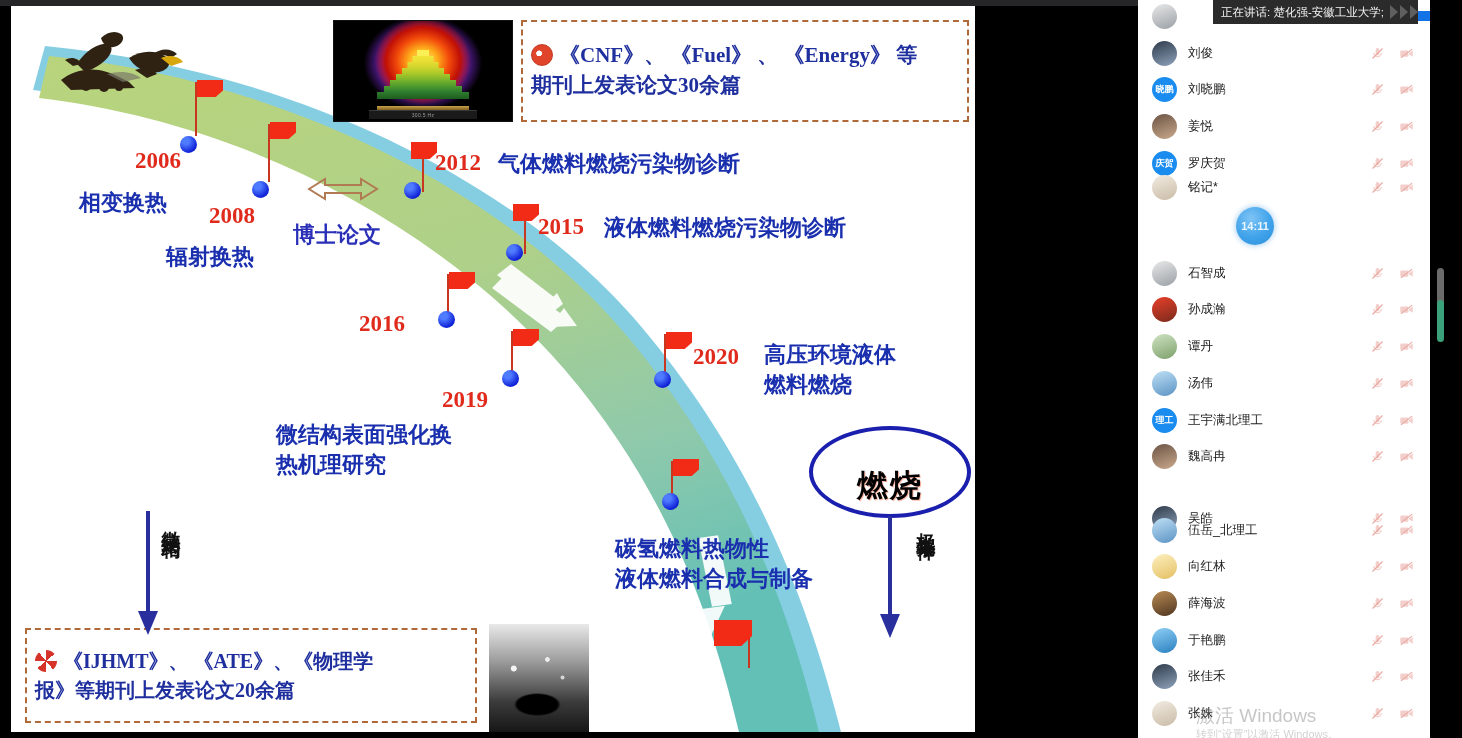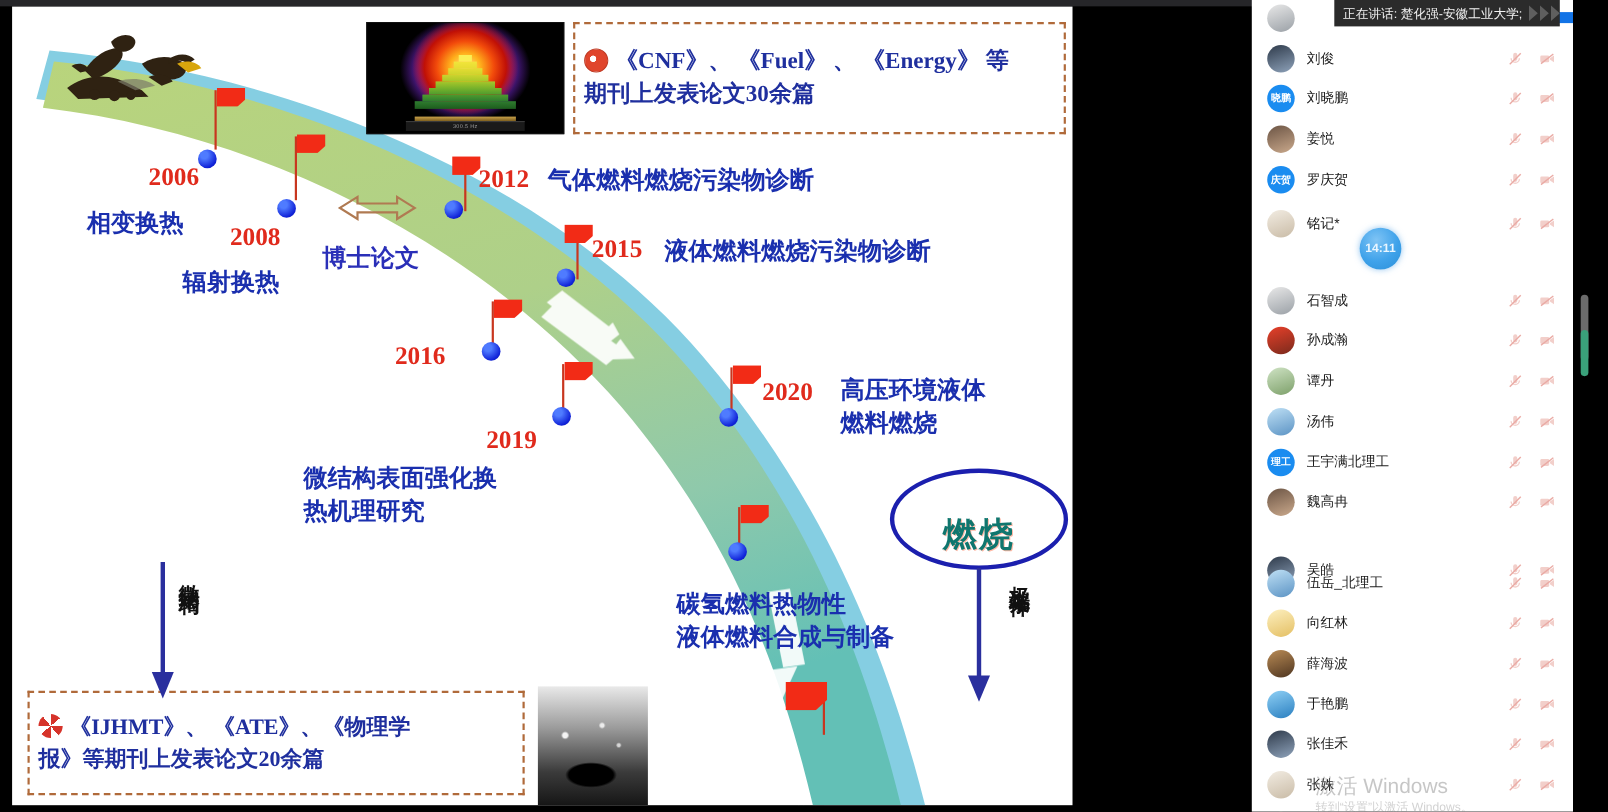--- a/index.html
+++ b/index.html
@@ -130,21 +130,21 @@
   .oval-heat {
     left: 68px; top: 412px; width: 162px; height: 100px;
     border: 5px solid #d9447e; box-shadow: 0 0 0 2px rgba(200,90,140,.28);
   }
   .oval-burn {
     left: 798px; top: 420px; width: 162px; height: 92px;
     border: 4px solid #1b1fae;
   }
   .oval-label { font-size: 31px; font-weight: bold; letter-spacing: 2px; }
   .oval-heat .oval-label { color: #1a24c8; text-shadow: 1px 1px 0 #9aa6ff; }
-  .oval-burn .oval-label { color: #0f766e; text-shadow: 1px 1px 0 #ffb9a6; margin-top: 28px; }
+  .oval-burn .oval-label { color: #000000; text-shadow: 1px 1px 0 #ffb9a6; margin-top: 28px; }
 
   
   .varrow { position: absolute; }
   .vtext {
     position: absolute; writing-mode: vertical-rl; text-orientation: upright;
     font-size: 19px; font-weight: bold; color: #111; letter-spacing: 3px;
   }
 
   
   .dblarrow { position: absolute; left: 284px; top: 168px; width: 96px; height: 30px; }
@@ -464,21 +464,21 @@
             <path d="M6 11a6 6 0 0 0 12 0" fill="none" stroke="#e8a8a0" stroke-width="2"></path>
             <line x1="4" y1="20" x2="20" y2="4" stroke="#d9675c" stroke-width="2"></line>
           </svg>
           <svg class="ic" viewBox="0 0 24 24">
             <rect x="2" y="7" width="13" height="10" rx="2" fill="#e8a8a0"></rect>
             <polygon points="16,11 22,7 22,17 16,13" fill="#e8a8a0"></polygon>
             <line x1="3" y1="19" x2="21" y2="5" stroke="#d9675c" stroke-width="2"></line>
           </svg>
         </div>
       </div>
-      <div class="prow" style="top: 185px; justify-content: center;">
+      <div class="prow" style="top: 169px; justify-content: center;">
         <div class="avatar" style="background: linear-gradient(160deg, rgb(242, 236, 226), rgb(201, 187, 166));"></div>
         <div class="pname">铭记*</div>
         <div class="picons">
           <svg class="ic" viewBox="0 0 24 24">
             <path d="M12 3a3 3 0 0 1 3 3v6a3 3 0 0 1-6 0V6a3 3 0 0 1 3-3z" fill="#e8a8a0"></path>
             <path d="M6 11a6 6 0 0 0 12 0" fill="none" stroke="#e8a8a0" stroke-width="2"></path>
             <line x1="4" y1="20" x2="20" y2="4" stroke="#d9675c" stroke-width="2"></line>
           </svg>
           <svg class="ic" viewBox="0 0 24 24">
             <rect x="2" y="7" width="13" height="10" rx="2" fill="#e8a8a0"></rect>

